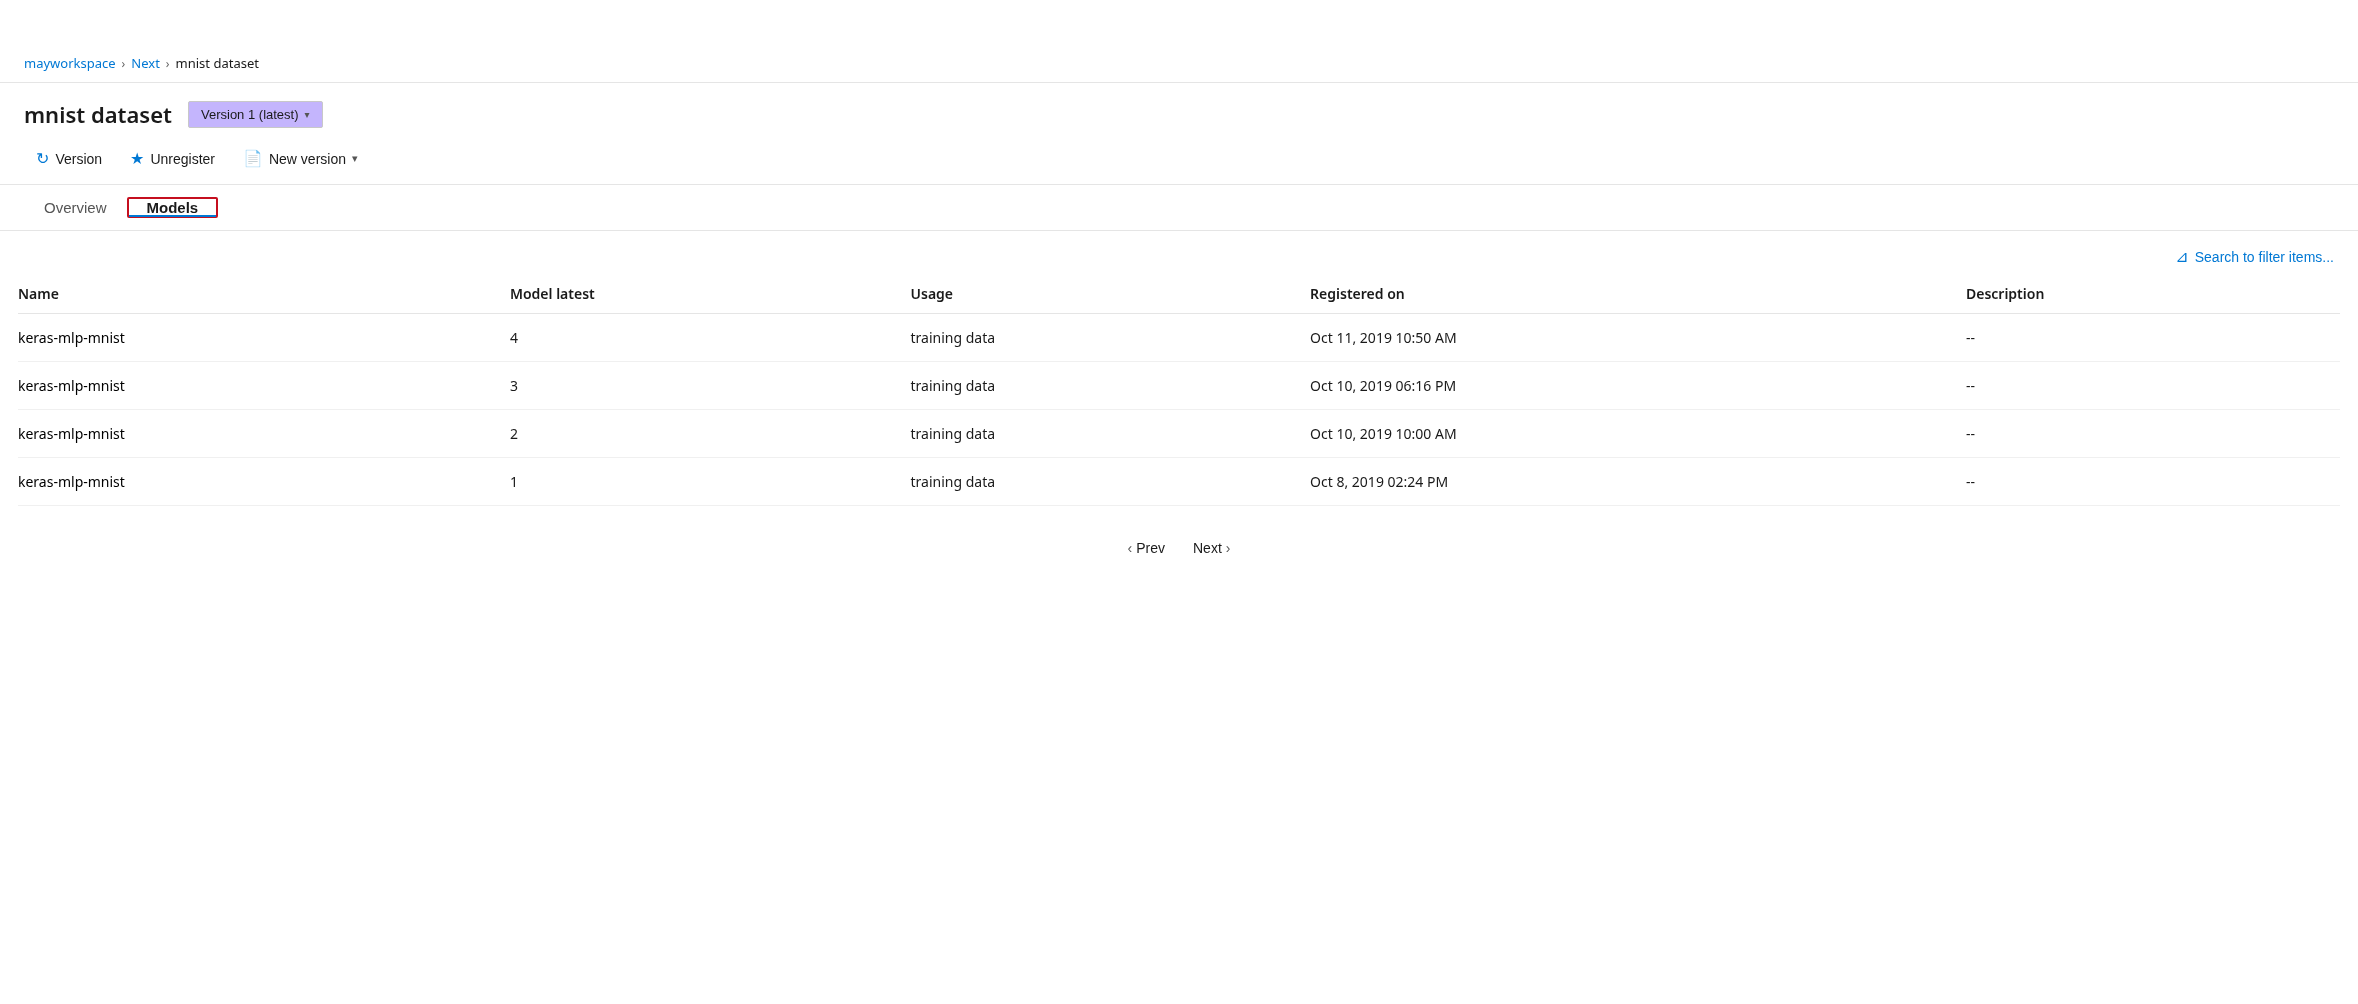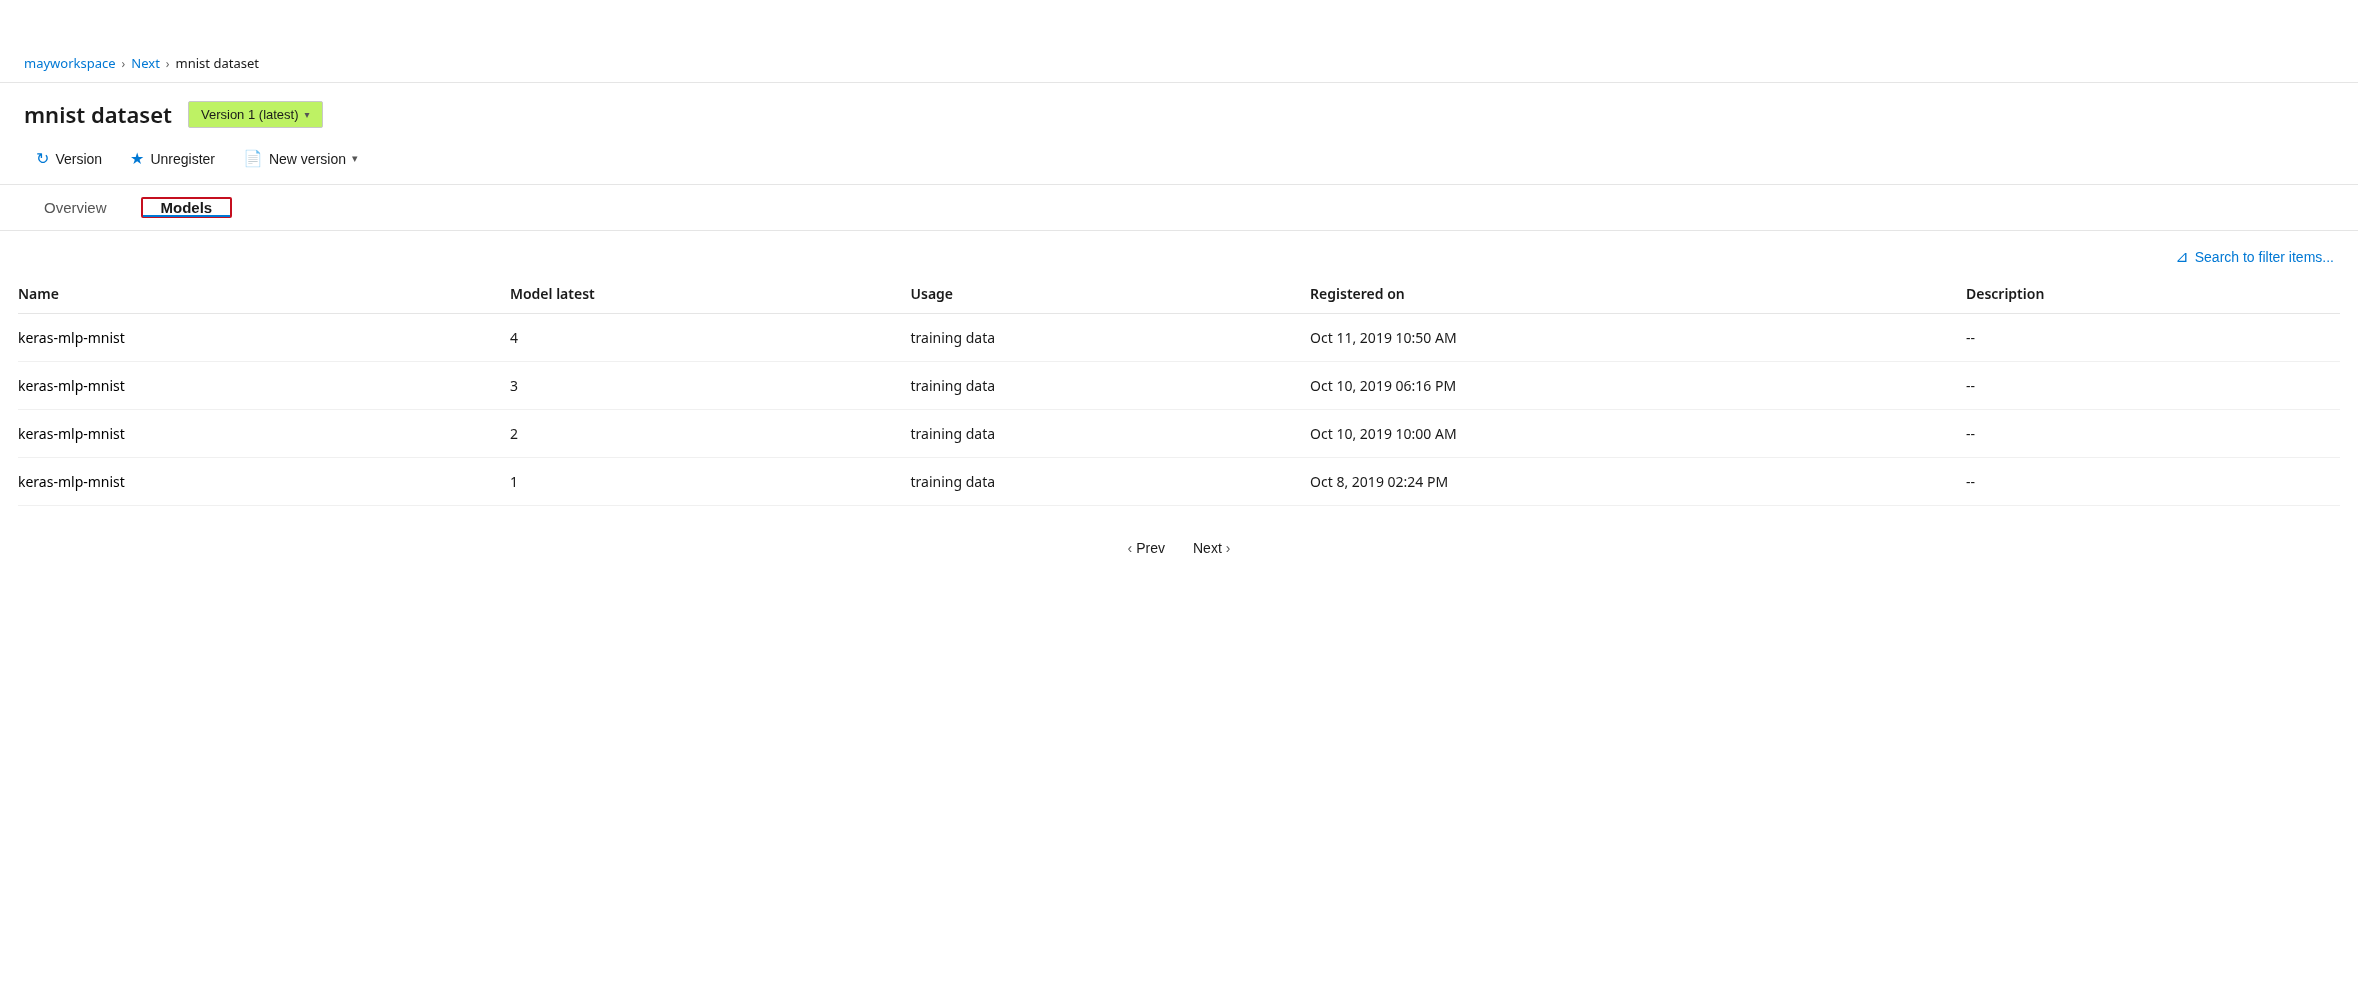--- a/index.html
+++ b/index.html
@@ -42,21 +42,21 @@
     }
     .version-dropdown {
       display: flex;
       align-items: center;
       gap: 6px;
       border: 1px solid #c8c8c8;
       border-radius: 2px;
       padding: 5px 12px;
       cursor: pointer;
       font-size: 13px;
-      background: #bef264;
+      background: #c4b5fd;
       color: #1a1a1a;
     }
     .chevron-down {
       font-size: 10px;
       color: #555;
     }
     .toolbar {
       display: flex;
       align-items: center;
       gap: 4px;
@@ -81,21 +81,21 @@
     }
     .toolbar-btn .chevron {
       font-size: 11px;
       color: #555;
     }
     .tabs {
       display: flex;
       align-items: center;
       padding: 0 24px;
       border-bottom: 1px solid #e5e5e5;
-      gap: 14px;
+      gap: 0;
     }
     .tab {
       padding: 14px 20px;
       font-size: 15px;
       cursor: pointer;
       color: #555;
       border: none;
       background: none;
       position: relative;
     }

